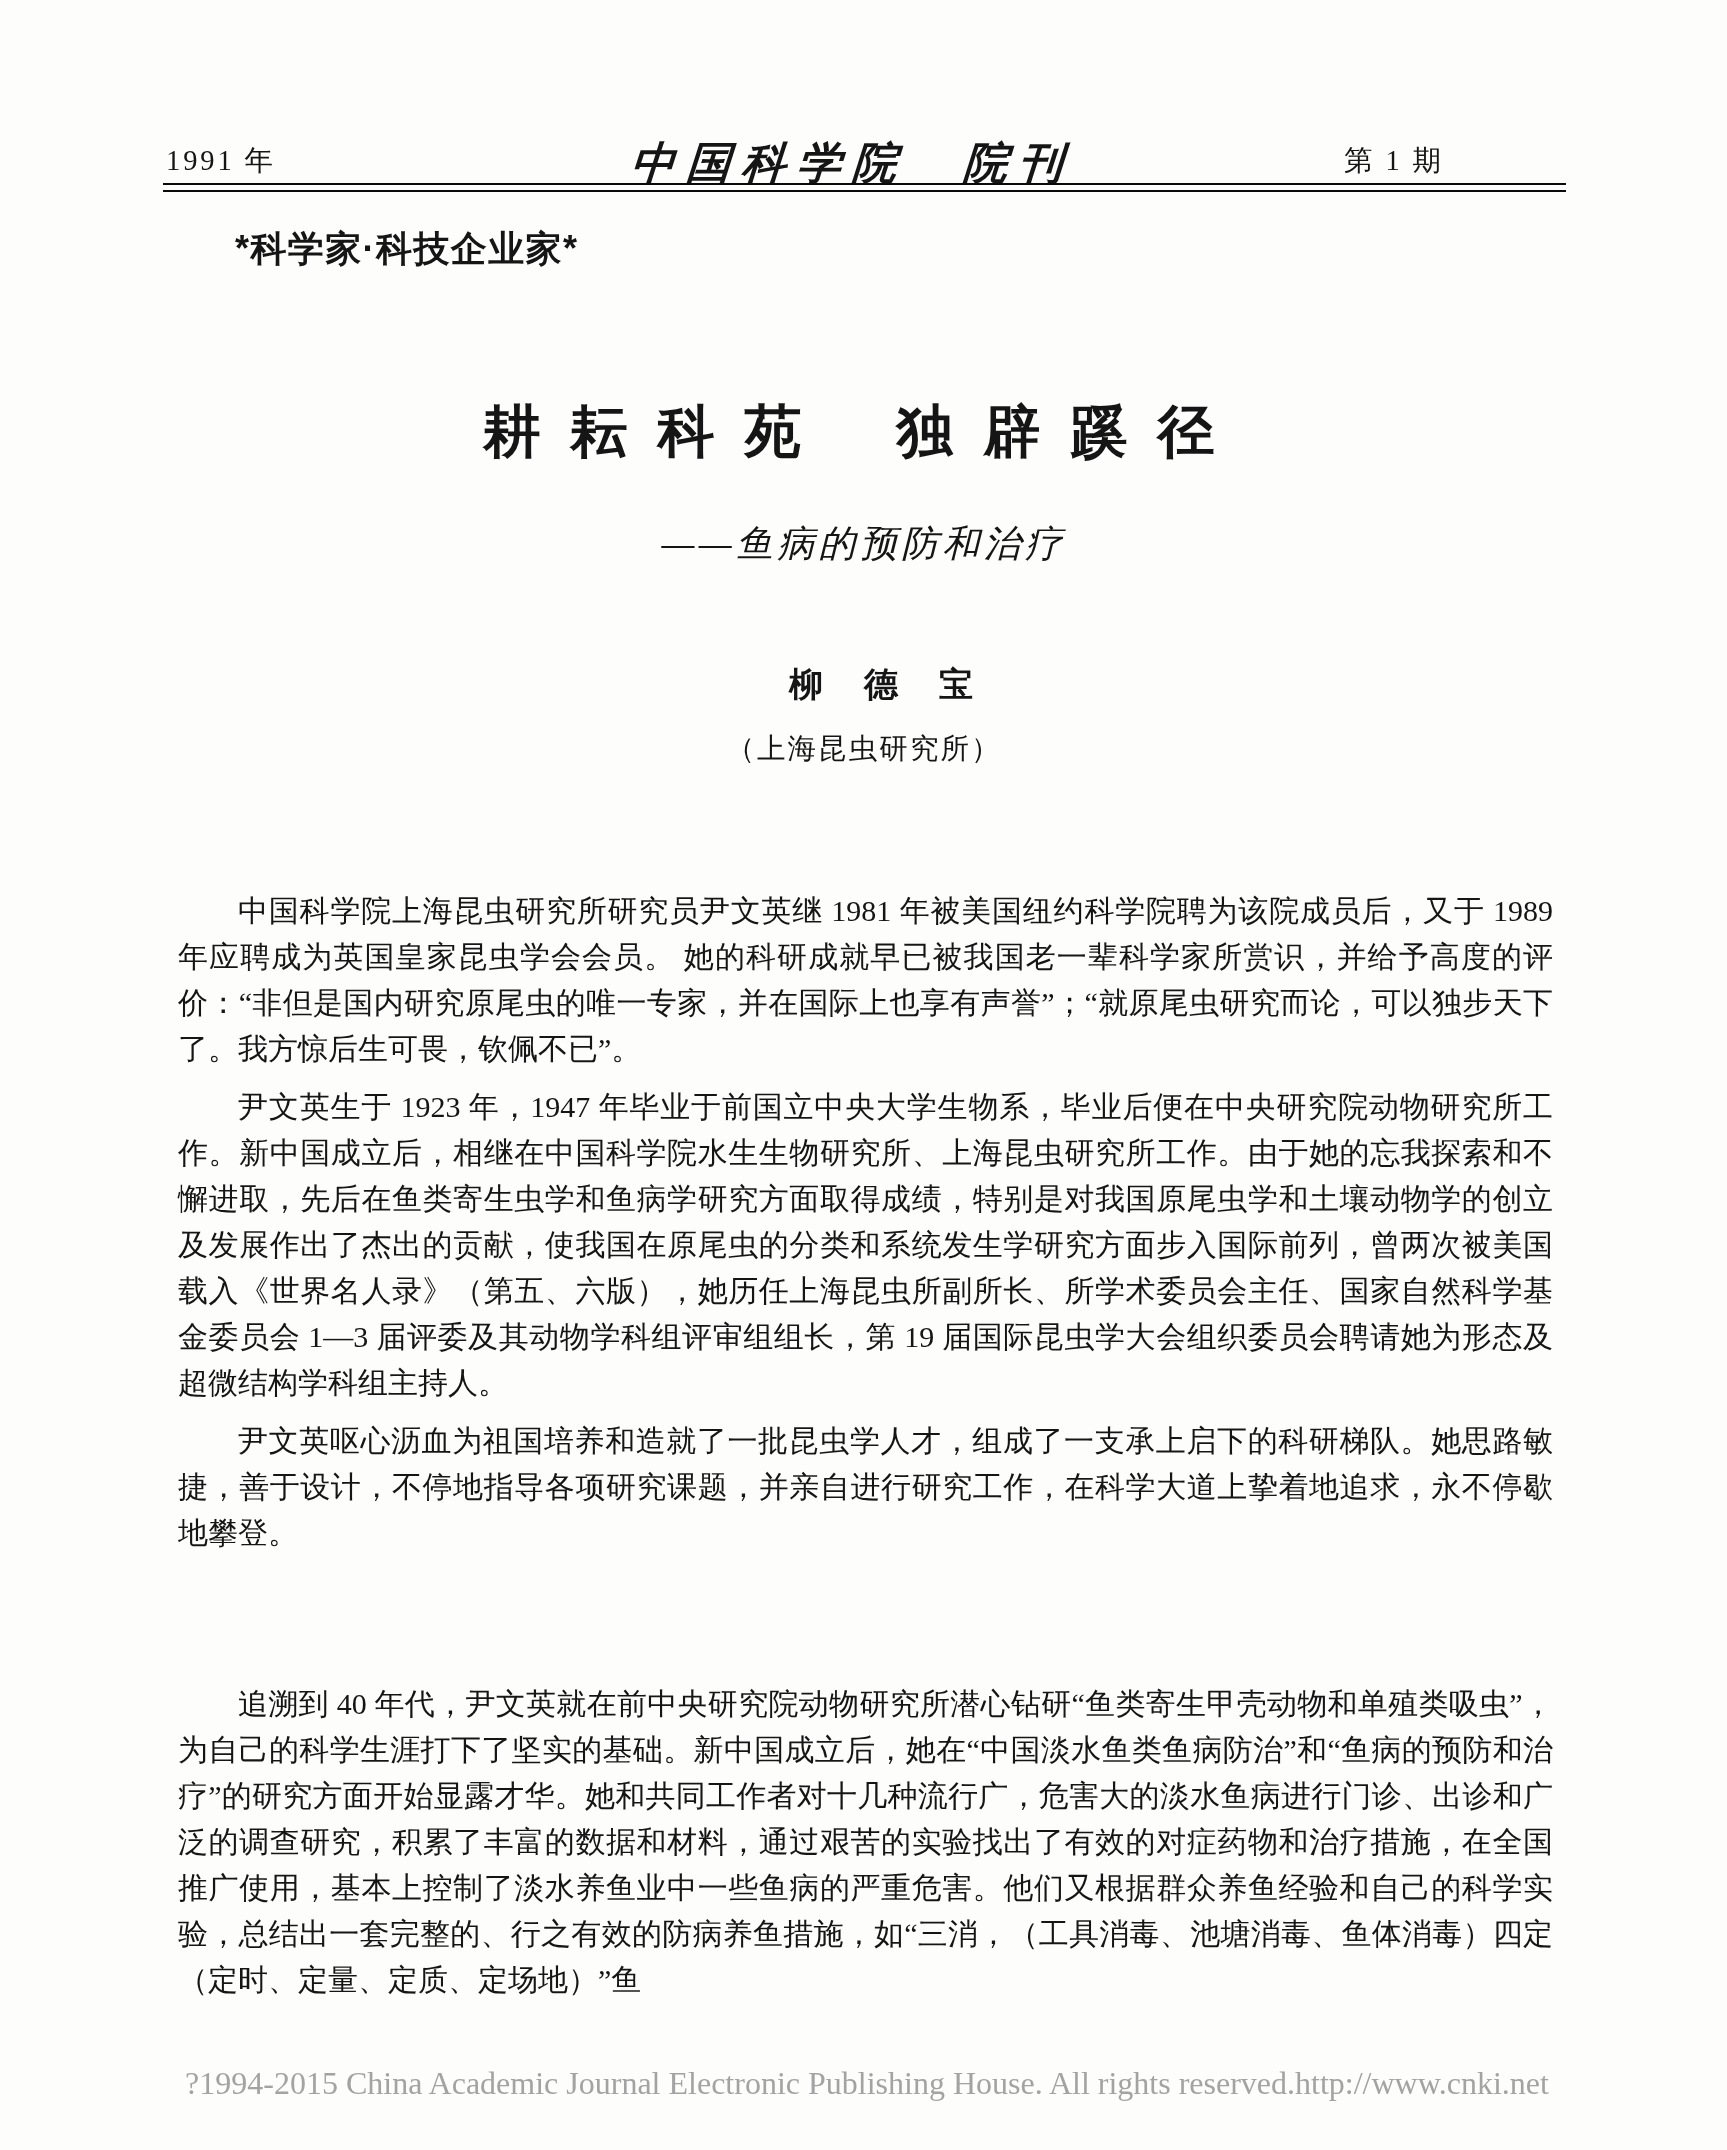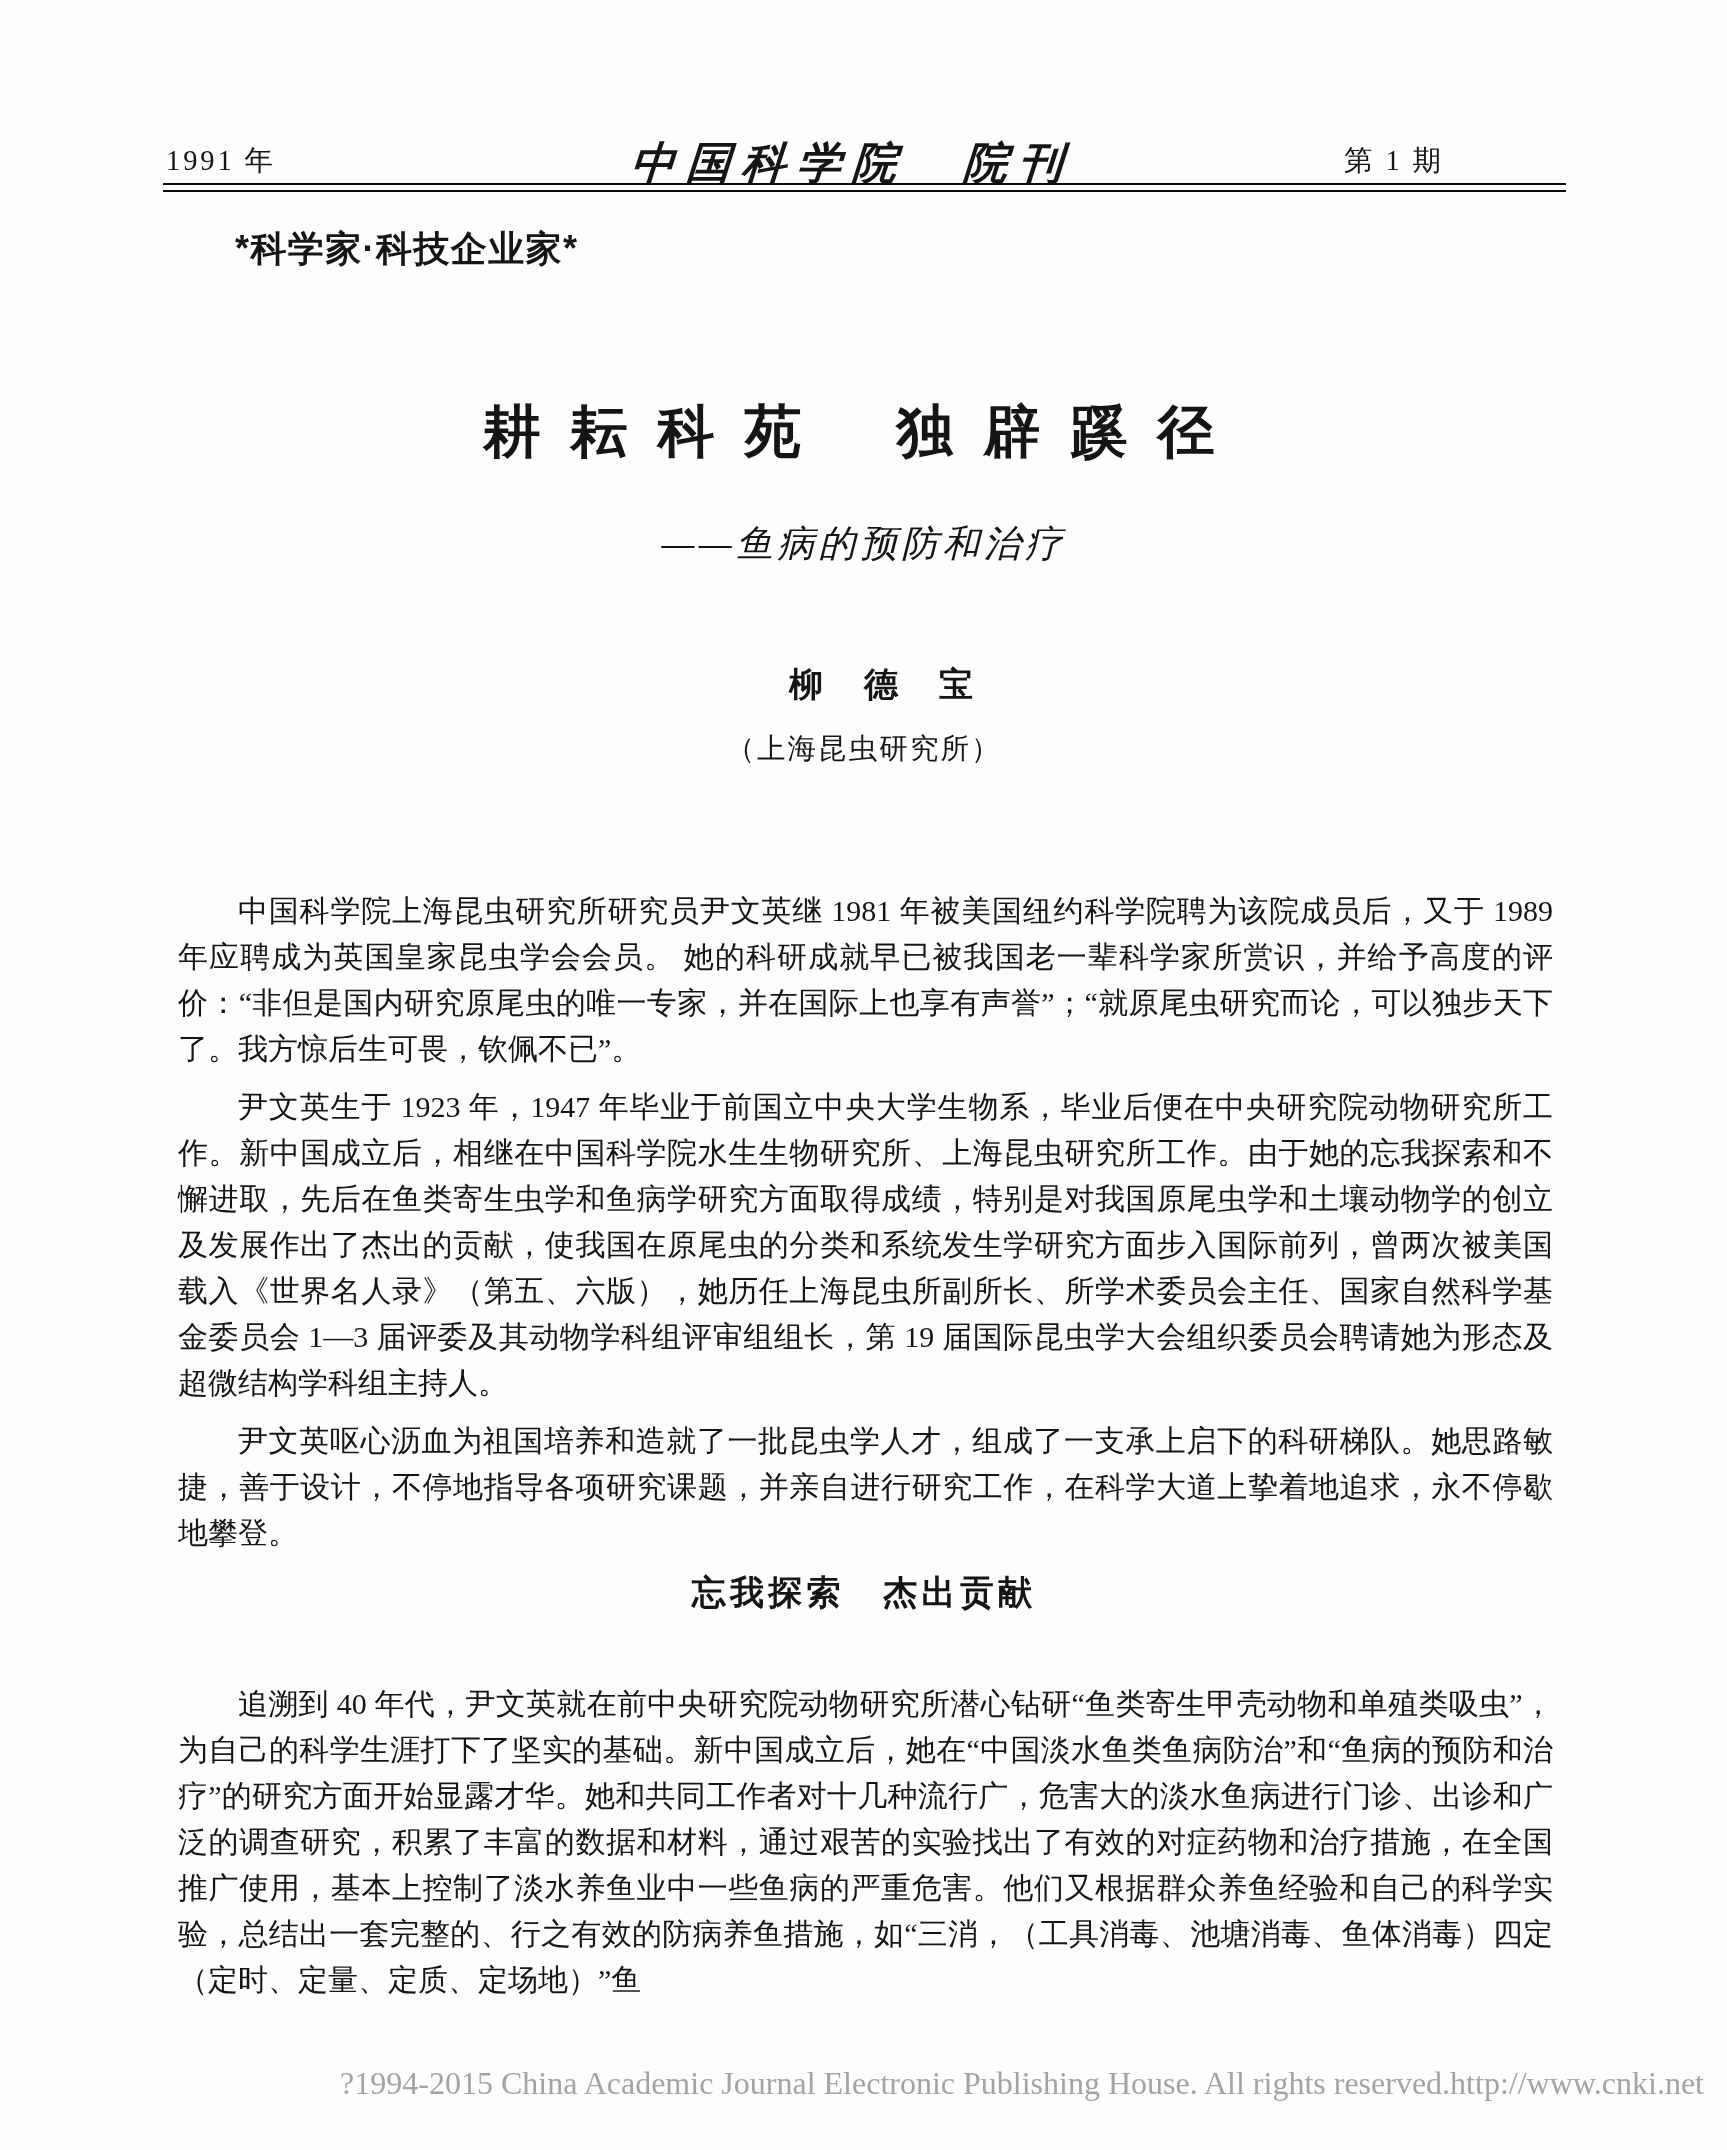--- a/index.html
+++ b/index.html
@@ -135,21 +135,21 @@
     letter-spacing: 4.3px;
   }
 
   
   .footer-watermark {
     position: absolute;
     top: 2065px;
     left: 30px;
     width: 1674px;
     display: flex;
-    justify-content: flex-end;
+    justify-content: center;
     color: #a3a3a3;
     font-family: "Liberation Serif", "DejaVu Serif", serif;
     font-size: 32px;
     white-space: nowrap;
   }
 </style>
 </head>
 <body>
 
 <div class="page">
@@ -171,21 +171,20 @@
 
   <div class="author-name">柳德宝</div>
   <div class="author-affiliation">（上海昆虫研究所）</div>
 
   <div class="body-block" id="body-block-1">
     <p>中国科学院上海昆虫研究所研究员尹文英继 1981 年被美国纽约科学院聘为该院成员后，又于 1989 年应聘成为英国皇家昆虫学会会员。 她的科研成就早已被我国老一辈科学家所赏识，并给予高度的评价：“非但是国内研究原尾虫的唯一专家，并在国际上也享有声誉”；“就原尾虫研究而论，可以独步天下了。我方惊后生可畏，钦佩不已”。</p>
     <p>尹文英生于 1923 年，1947 年毕业于前国立中央大学生物系，毕业后便在中央研究院动物研究所工作。新中国成立后，相继在中国科学院水生生物研究所、上海昆虫研究所工作。由于她的忘我探索和不懈进取，先后在鱼类寄生虫学和鱼病学研究方面取得成绩，特别是对我国原尾虫学和土壤动物学的创立及发展作出了杰出的贡献，使我国在原尾虫的分类和系统发生学研究方面步入国际前列，曾两次被美国载入《世界名人录》（第五、六版），她历任上海昆虫所副所长、所学术委员会主任、国家自然科学基金委员会 1—3 届评委及其动物学科组评审组组长，第 19 届国际昆虫学大会组织委员会聘请她为形态及超微结构学科组主持人。</p>
     <p>尹文英呕心沥血为祖国培养和造就了一批昆虫学人才，组成了一支承上启下的科研梯队。她思路敏捷，善于设计，不停地指导各项研究课题，并亲自进行研究工作，在科学大道上挚着地追求，永不停歇地攀登。</p>
   </div>
 
-  <div class="section-heading">忘我探索　杰出贡献</div>
 
   <div class="body-block" id="body-block-2">
     <p>追溯到 40 年代，尹文英就在前中央研究院动物研究所潜心钻研“鱼类寄生甲壳动物和单殖类吸虫”，为自己的科学生涯打下了坚实的基础。新中国成立后，她在“中国淡水鱼类鱼病防治”和“鱼病的预防和治疗”的研究方面开始显露才华。她和共同工作者对十几种流行广，危害大的淡水鱼病进行门诊、出诊和广泛的调查研究，积累了丰富的数据和材料，通过艰苦的实验找出了有效的对症药物和治疗措施，在全国推广使用，基本上控制了淡水养鱼业中一些鱼病的严重危害。他们又根据群众养鱼经验和自己的科学实验，总结出一套完整的、行之有效的防病养鱼措施，如“三消，（工具消毒、池塘消毒、鱼体消毒）四定（定时、定量、定质、定场地）”鱼</p>
   </div>
 
   <div class="footer-watermark">
     <span>?1994-2015 China Academic Journal Electronic Publishing House. All rights reserved.</span>
     <span>http://www.cnki.net</span>
   </div>
 

